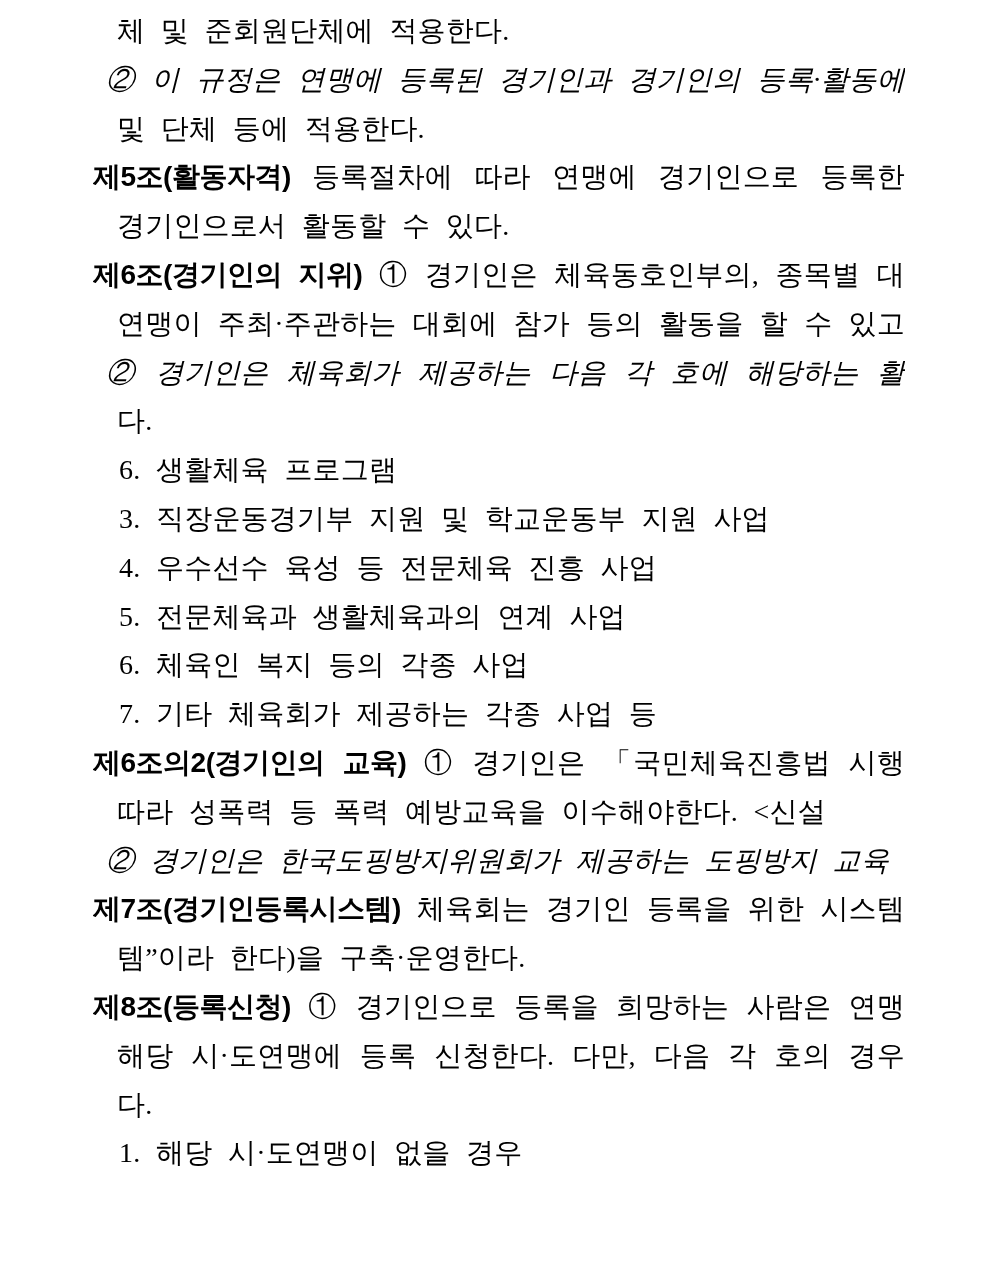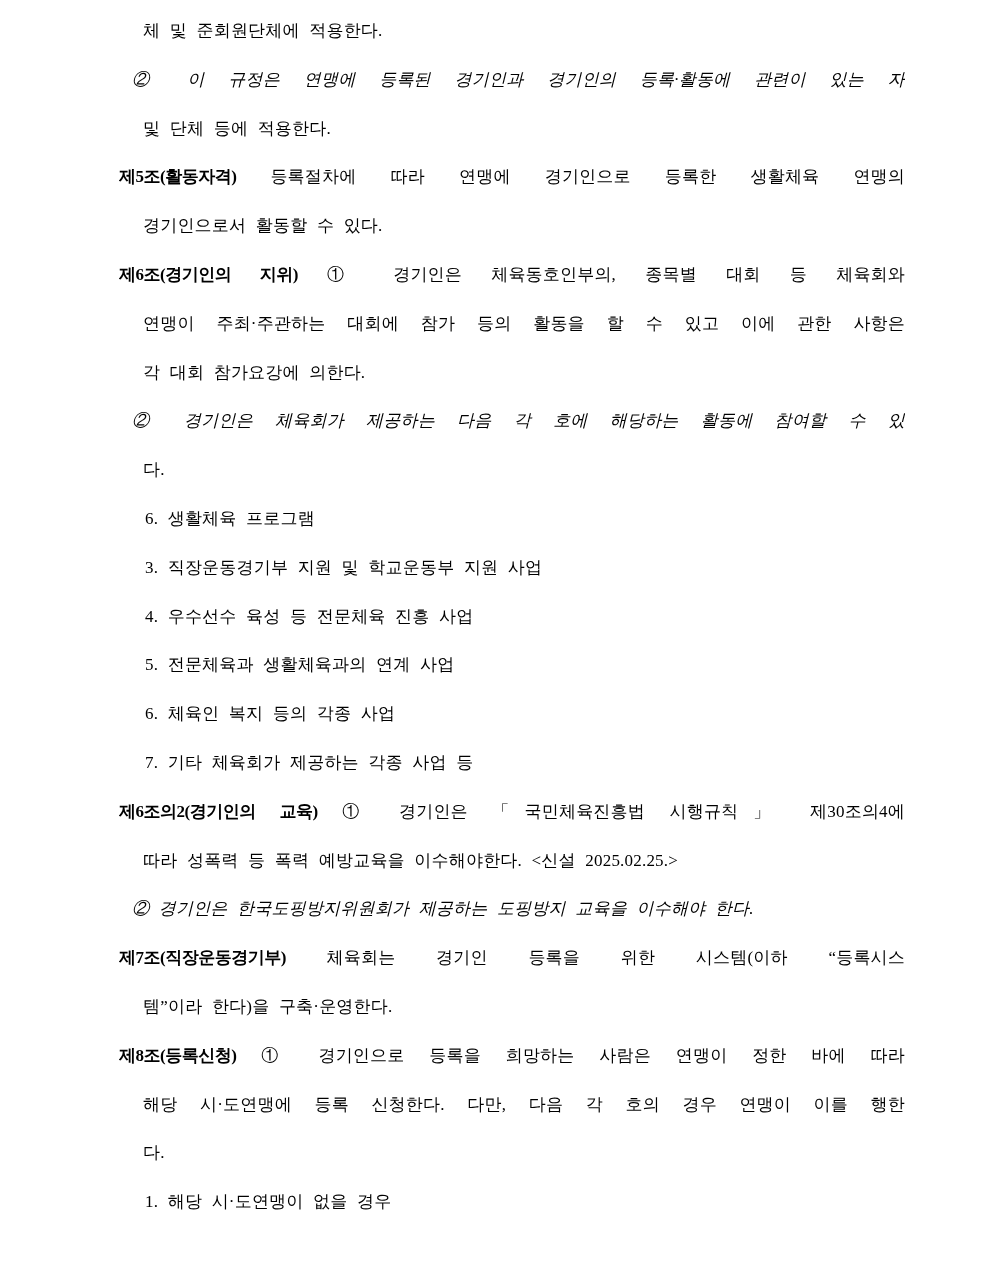--- a/index.html
+++ b/index.html
@@ -18,71 +18,69 @@
     box-sizing: border-box;
     width: 992px;
     height: 1283px;
     padding: 7px 87px 0 93px;
     background: #ffffff;
   }
   .doc {
     width: 812px;
   }
   .line {
-    font-size: 17px;
+    font-size: 28px;
     line-height: 48.8px;
     height: 48.8px;
     white-space: pre-wrap;
     word-spacing: 0.30em;
     letter-spacing: 0.2px;
     overflow: hidden;
-    margin-left: 26px;
   }
   
   .line.j {
     text-align: justify;
     text-align-last: justify;
     -moz-text-align-last: justify;
   }
   
   .indent-heading { padding-left: 0; }
   .indent-item2   { padding-left: 13px; font-style: italic; }
   .indent-cont    { padding-left: 24px; }
   .indent-list    { padding-left: 26px; }
   
   .h {
-    font-family: Liberation Serif, serif;
+    font-family: Liberation Sans, sans-serif;
     font-weight: 700;
     letter-spacing: -0.5px;
   }
 </style>
 </head>
 <body>
 
 <div class="page">
   <div class="doc" id="doc">
       <div class="line indent-cont"><span>체 및 준회원단체에 적용한다.</span></div>
       <div class="line indent-item2 j"><span>② 이 규정은 연맹에 등록된 경기인과 경기인의 등록·활동에 관련이 있는 자</span></div>
       <div class="line indent-cont"><span>및 단체 등에 적용한다.</span></div>
       <div class="line indent-heading j"><span class="h">제5조(활동자격)</span><span> 등록절차에 따라 연맹에 경기인으로 등록한 생활체육 연맹의</span></div>
       <div class="line indent-cont"><span>경기인으로서 활동할 수 있다.</span></div>
       <div class="line indent-heading j"><span class="h">제6조(경기인의 지위)</span><span> ① 경기인은 체육동호인부의, 종목별 대회 등 체육회와</span></div>
       <div class="line indent-cont j"><span>연맹이 주최·주관하는 대회에 참가 등의 활동을 할 수 있고 이에 관한 사항은</span></div>
-      <div class="line indent-cont"><span>각 대회 참가요강에 의한다.</span></div>
       <div class="line indent-item2 j"><span>② 경기인은 체육회가 제공하는 다음 각 호에 해당하는 활동에 참여할 수 있</span></div>
       <div class="line indent-cont"><span>다.</span></div>
       <div class="line indent-list"><span>6. 생활체육 프로그램</span></div>
       <div class="line indent-list"><span>3. 직장운동경기부 지원 및 학교운동부 지원 사업</span></div>
       <div class="line indent-list"><span>4. 우수선수 육성 등 전문체육 진흥 사업</span></div>
       <div class="line indent-list"><span>5. 전문체육과 생활체육과의 연계 사업</span></div>
       <div class="line indent-list"><span>6. 체육인 복지 등의 각종 사업</span></div>
       <div class="line indent-list"><span>7. 기타 체육회가 제공하는 각종 사업 등</span></div>
       <div class="line indent-heading j"><span class="h">제6조의2(경기인의 교육)</span><span> ① 경기인은 「국민체육진흥법 시행규칙」 제30조의4에</span></div>
       <div class="line indent-cont"><span>따라 성폭력 등 폭력 예방교육을 이수해야한다. &lt;신설 2025.02.25.&gt;</span></div>
       <div class="line indent-item2"><span>② 경기인은 한국도핑방지위원회가 제공하는 도핑방지 교육을 이수해야 한다.</span></div>
-      <div class="line indent-heading j"><span class="h">제7조(직장운동경기부)</span><span> 체육회는 경기인 등록을 위한 시스템(이하 “등록시스</span></div>
+      <div class="line indent-heading j"><span class="h">제7조(경기인등록시스템)</span><span> 체육회는 경기인 등록을 위한 시스템(이하 “등록시스</span></div>
       <div class="line indent-cont"><span>템”이라 한다)을 구축·운영한다.</span></div>
       <div class="line indent-heading j"><span class="h">제8조(등록신청)</span><span> ① 경기인으로 등록을 희망하는 사람은 연맹이 정한 바에 따라</span></div>
       <div class="line indent-cont j"><span>해당 시·도연맹에 등록 신청한다. 다만, 다음 각 호의 경우 연맹이 이를 행한</span></div>
       <div class="line indent-cont"><span>다.</span></div>
       <div class="line indent-list"><span>1. 해당 시·도연맹이 없을 경우</span></div>
     </div>
 </div>
 
 </body></html>

